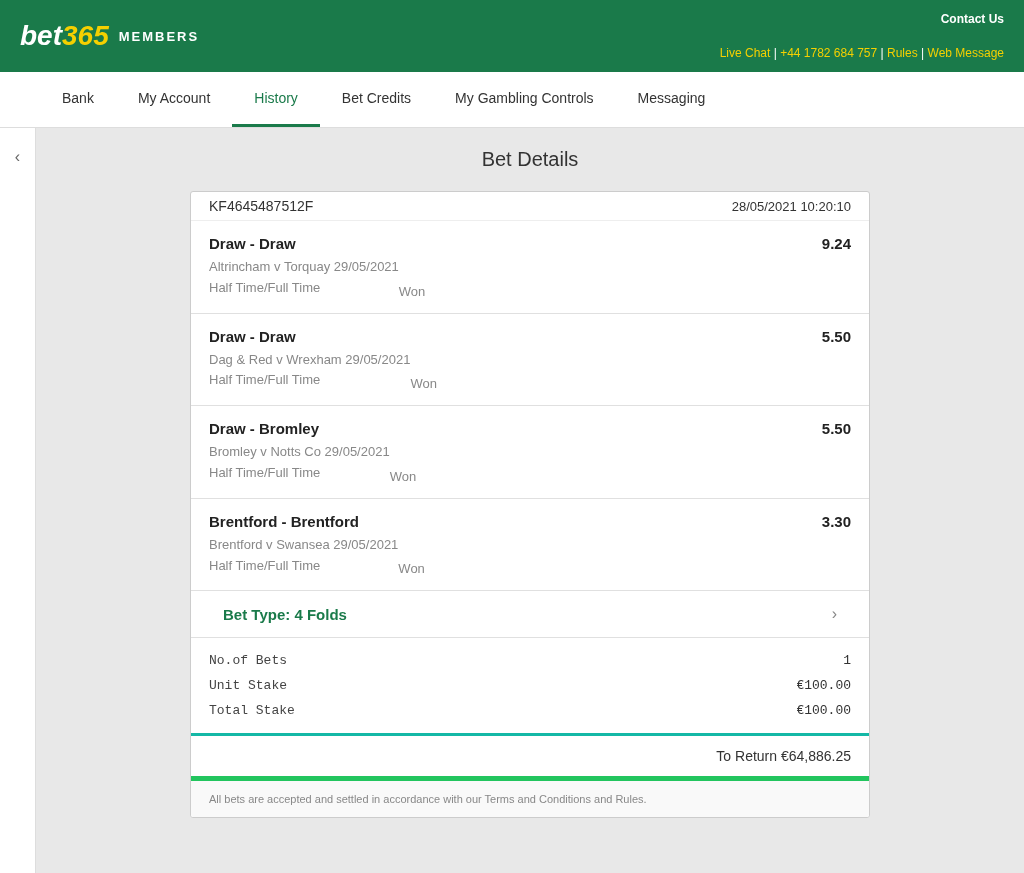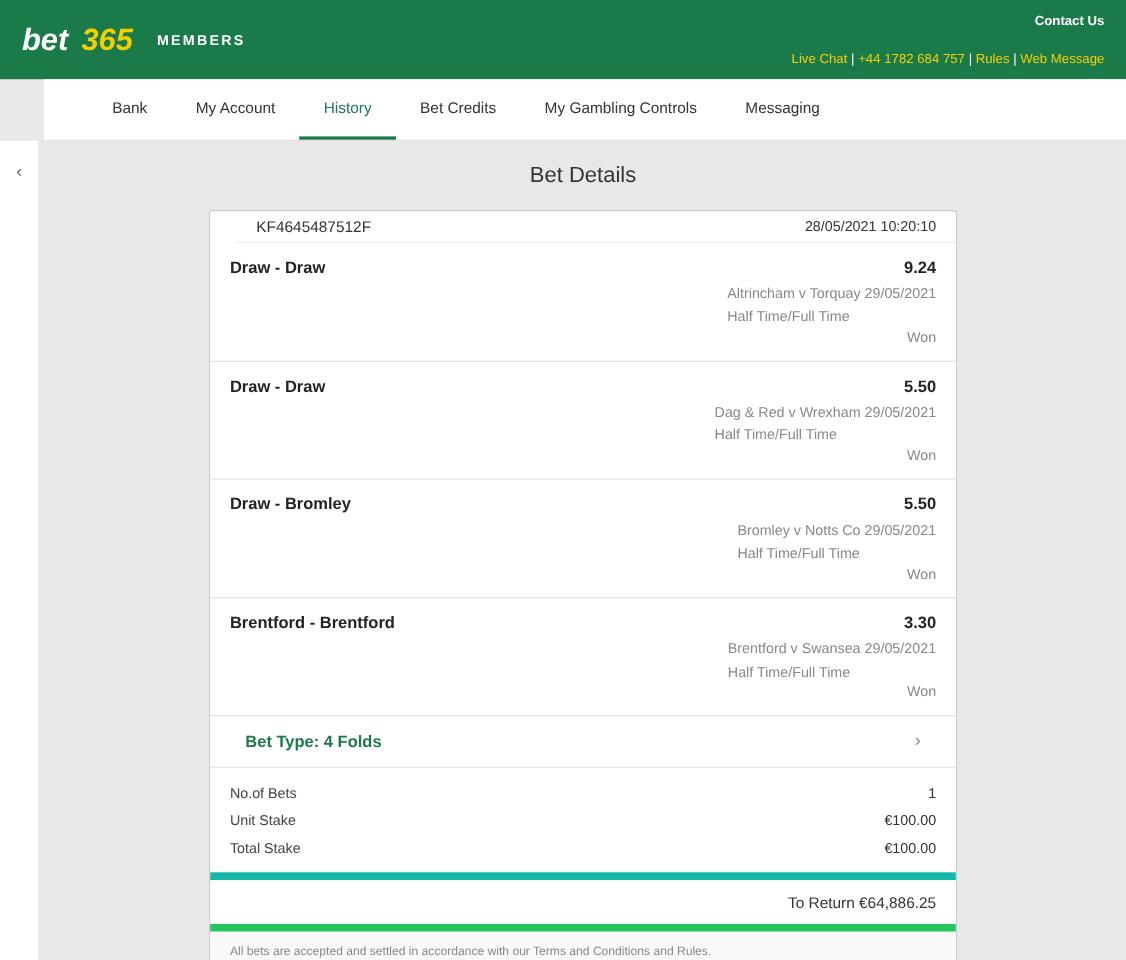--- a/index.html
+++ b/index.html
@@ -9,21 +9,21 @@
     .header {
       background: #1a7a4a;
       padding: 12px 20px;
       display: flex;
       align-items: center;
       justify-content: space-between;
     }
     .logo {
       display: flex;
       align-items: center;
-      gap: 12px;
+      gap: 0;
     }
     .logo-bet {
       color: #ffffff;
       font-size: 28px;
       font-weight: 900;
       font-style: italic;
     }
     .logo-365 {
       color: #f5d000;
       font-size: 28px;
@@ -58,21 +58,20 @@
       text-decoration: none;
     }
 
     
     .nav-bar {
       background: #ffffff;
       display: flex;
       align-items: center;
       padding: 0 40px;
       border-bottom: 1px solid #ddd;
-      margin-left: 40px;
     }
     .nav-item {
       padding: 18px 22px;
       font-size: 14px;
       color: #333;
       cursor: pointer;
       text-decoration: none;
       display: block;
       border-bottom: 3px solid transparent;
     }
@@ -119,24 +118,23 @@
       background: #ffffff;
       border: 1px solid #ccc;
       border-radius: 3px;
       max-width: 680px;
       margin: 0 auto;
       overflow: hidden;
     }
     .bet-card-header {
       display: flex;
       justify-content: space-between;
-      align-items: flex-start;
+      align-items: center;
       padding: 6px 18px;
       border-bottom: 1px solid #eee;
-      margin-left: 24px;
     }
     .bet-ref {
       font-size: 14px;
       color: #333;
       font-weight: 500;
     }
     .bet-datetime {
       font-size: 13px;
       color: #333;
     }
@@ -159,21 +157,20 @@
     }
     .bet-odds {
       font-size: 15px;
       font-weight: bold;
       color: #222;
     }
     .bet-leg-bottom {
       display: flex;
       justify-content: flex-start;
       align-items: flex-end;
-      flex-direction: column;
     }
     .bet-match-info {
       font-size: 13px;
       color: #888;
       line-height: 1.6;
     }
     .bet-result {
       font-size: 13px;
       color: #888;
     }
@@ -193,41 +190,42 @@
       font-weight: 600;
     }
     .bet-type-chevron {
       color: #888;
       font-size: 16px;
     }
 
     
     .summary-section {
       padding: 10px 18px;
-      border-bottom: 7px solid #14b8a6;
+      border-bottom: 3px solid #14b8a6;
+      font-family: Liberation Mono, monospace;
     }
     .summary-row {
       display: flex;
       justify-content: space-between;
       align-items: center;
       padding: 5px 0;
       font-size: 13px;
       color: #444;
     }
     .summary-row .value {
       color: #333;
     }
 
     
     .return-row {
       padding: 12px 18px;
       text-align: right;
       font-size: 14px;
       color: #333;
-      border-bottom: 7px solid #22c55e;
+      border-bottom: 5px solid #22c55e;
       font-weight: 500;
     }
 
     
     .bet-footer-note {
       padding: 12px 18px;
       font-size: 11px;
       color: #888;
       background: #f9f9f9;
     }

